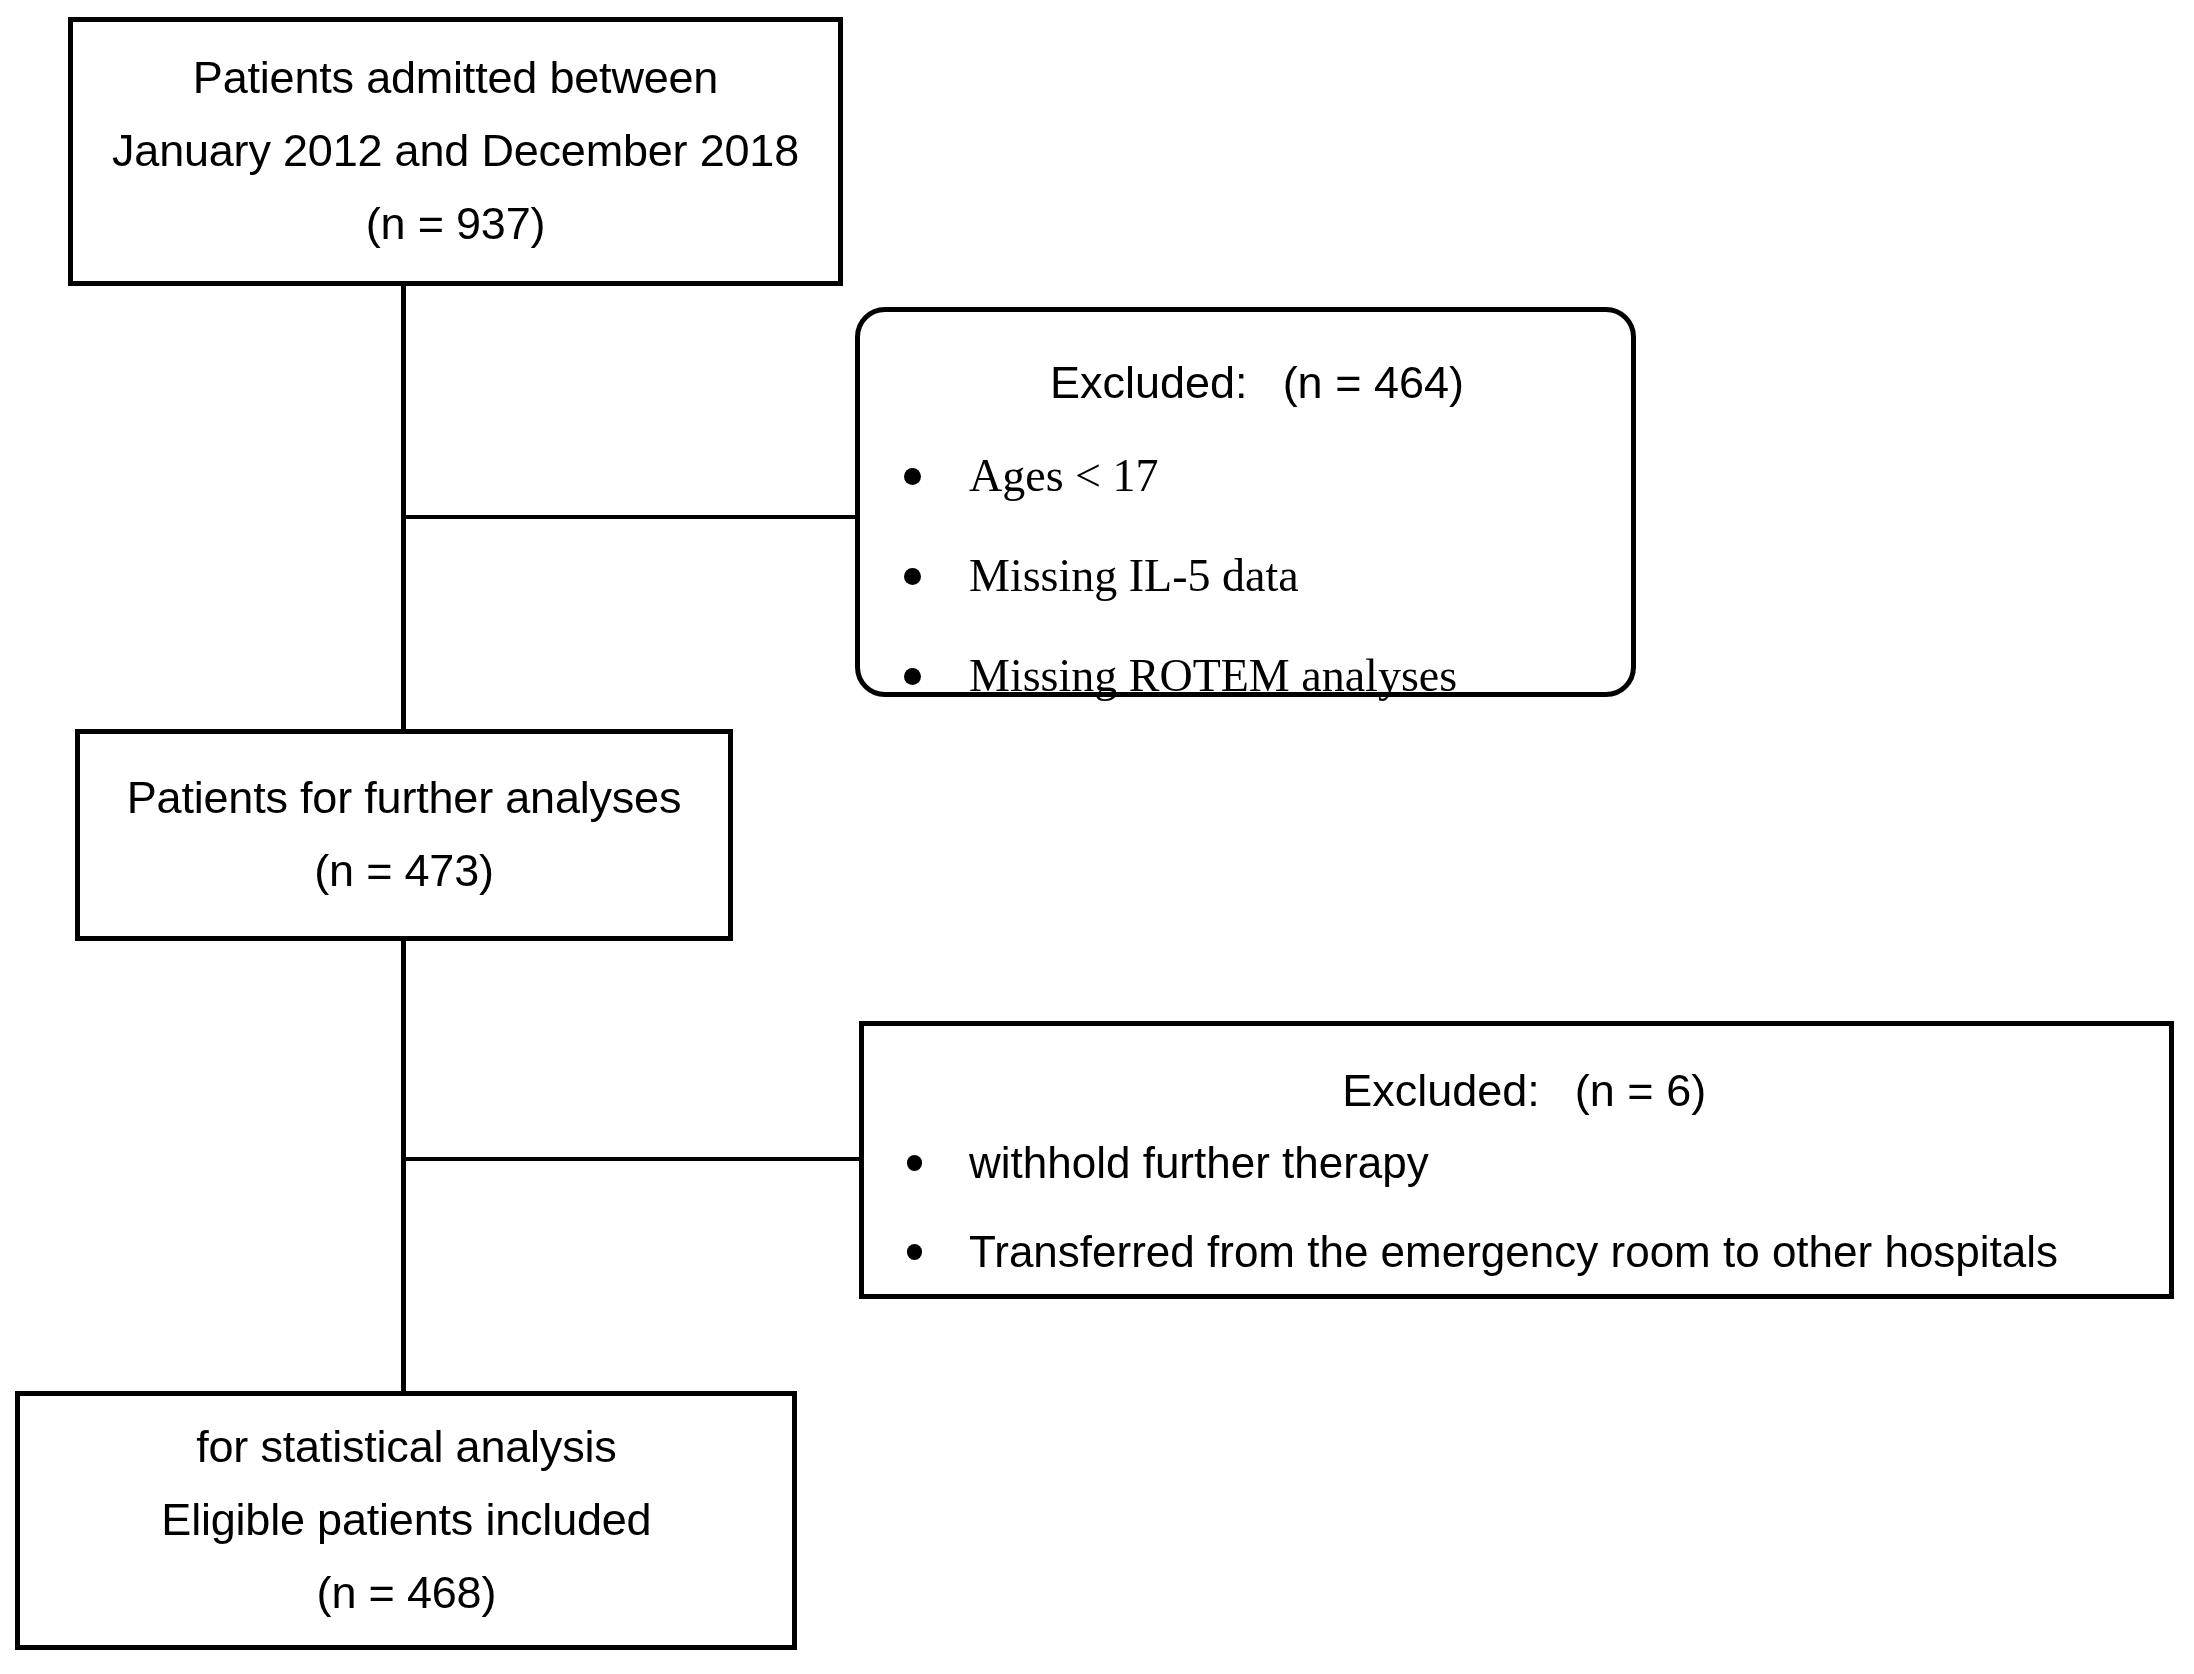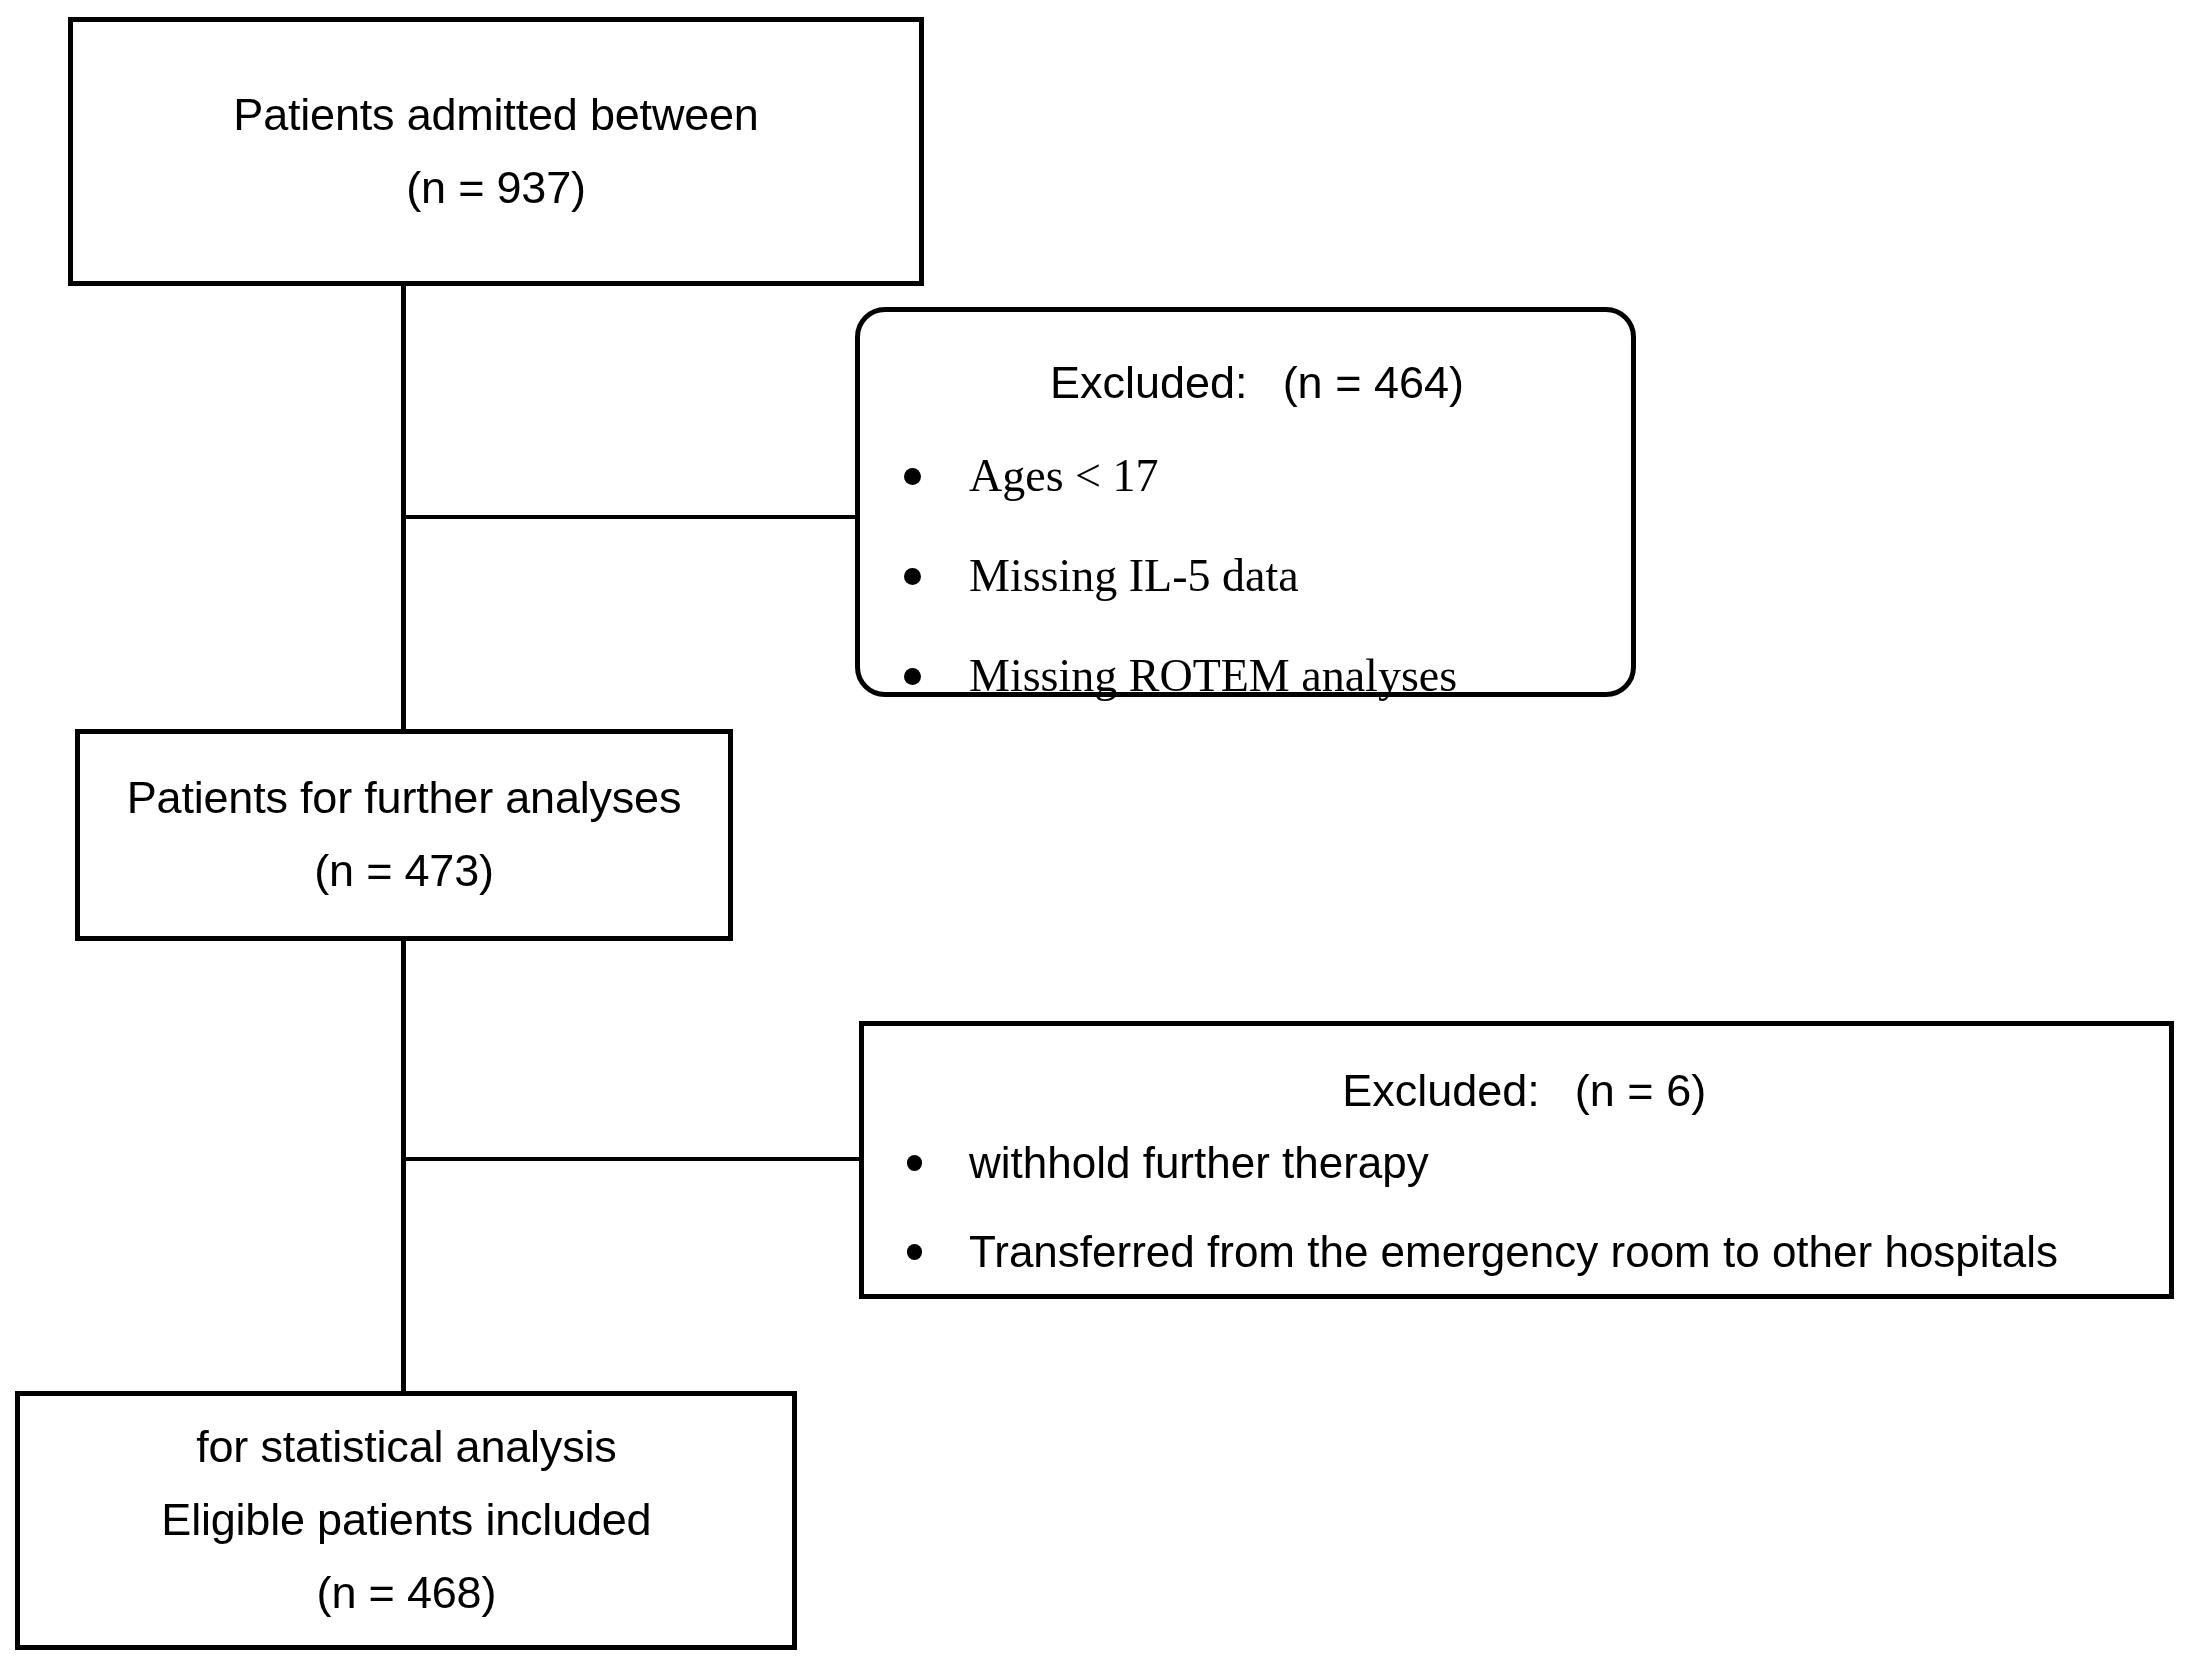--- a/index.html
+++ b/index.html
@@ -37,21 +37,21 @@
     font-size: 45px;
     line-height: 1.62;
     white-space: nowrap;
     letter-spacing: -0.2px;
   }
 
   
   #box-admitted {
     left: 68px;
     top: 17px;
-    width: 856px;
+    width: 775px;
     height: 269px;
   }
 
   
   #box-further {
     left: 75px;
     top: 729px;
     width: 658px;
     height: 212px;
   }
@@ -214,20 +214,21 @@
 
 <div id="flow-root">
 
   <div class="conn-v" id="conn-v-1"></div>
   <div class="conn-v" id="conn-v-2"></div>
   <div class="conn-h" id="conn-h-1"></div>
   <div class="conn-h" id="conn-h-2"></div>
 
   <div class="node-box" id="box-admitted">
     <span class="node-line">Patients admitted between</span>
+    <span class="node-line">January 2012 and December 2018</span>
     <span class="node-line">(n = 937)</span>
   </div>
 
   <div class="excl-box" id="box-excluded-1">
     <div class="excl-head">
       <span class="excl-word">Excluded:</span><span class="excl-count">(n = 464)</span>
     </div>
     <ul class="excl-list">
       <li class="excl-item">
         <span class="bullet-dot"></span>

